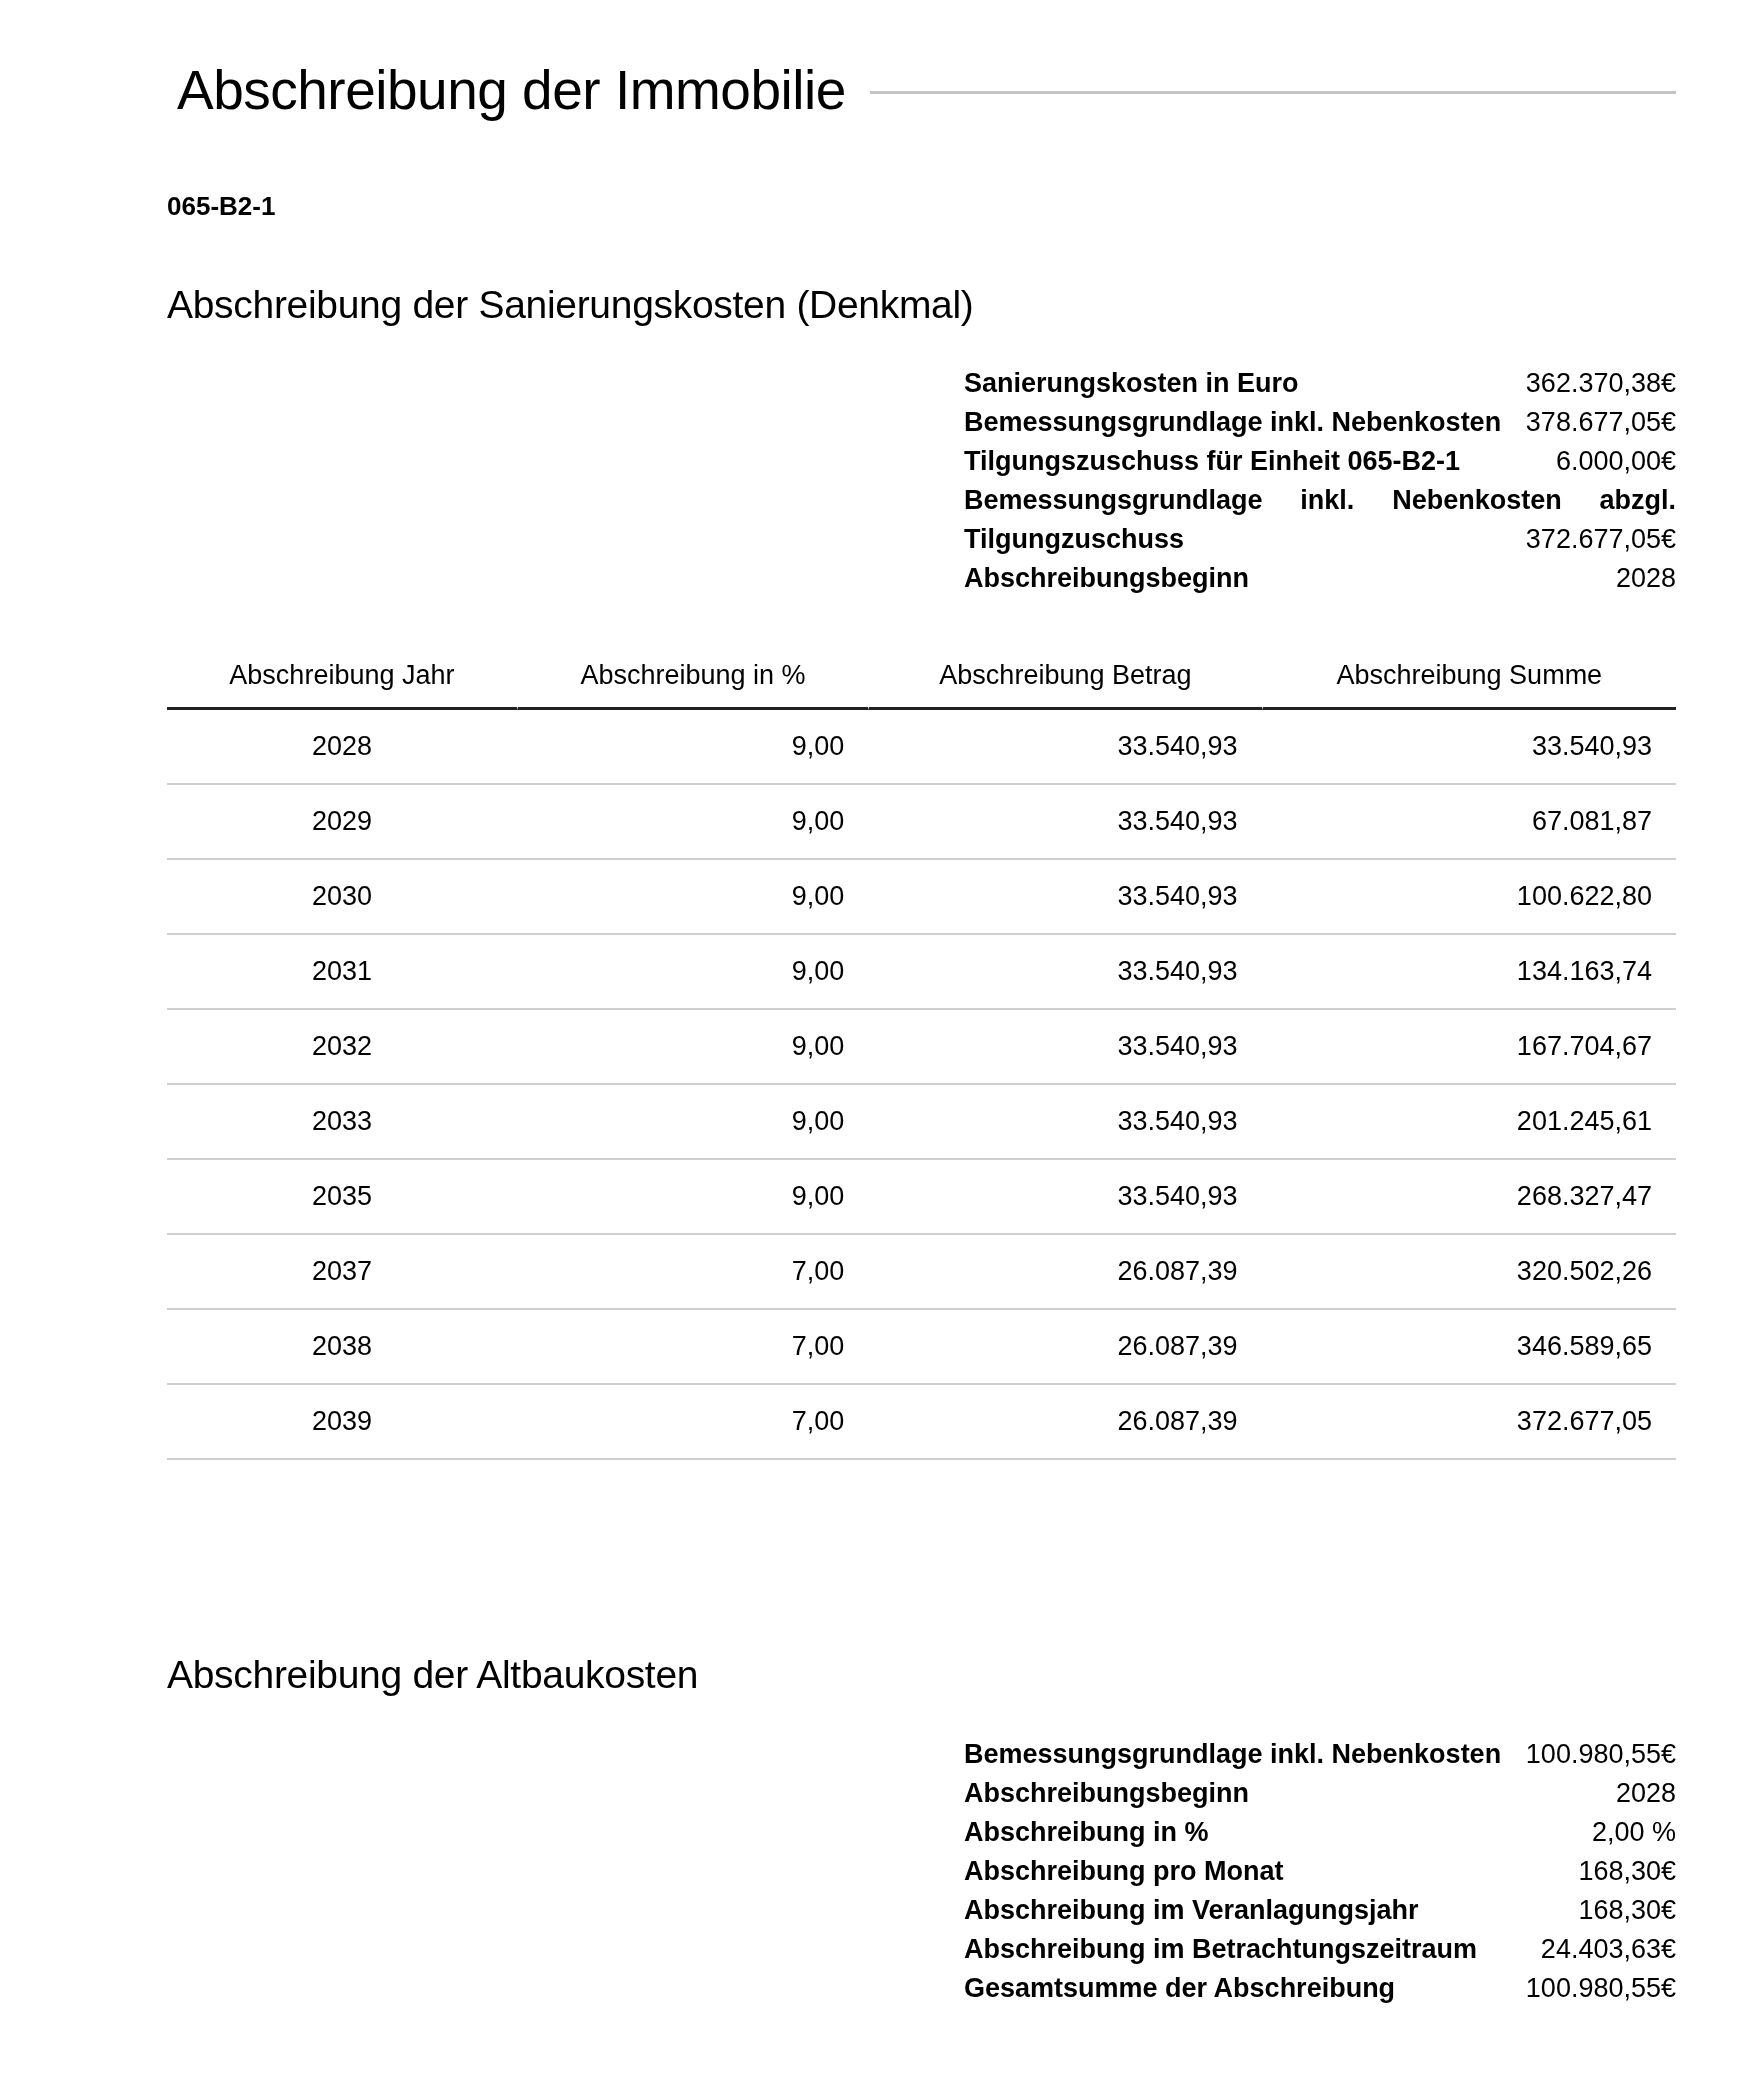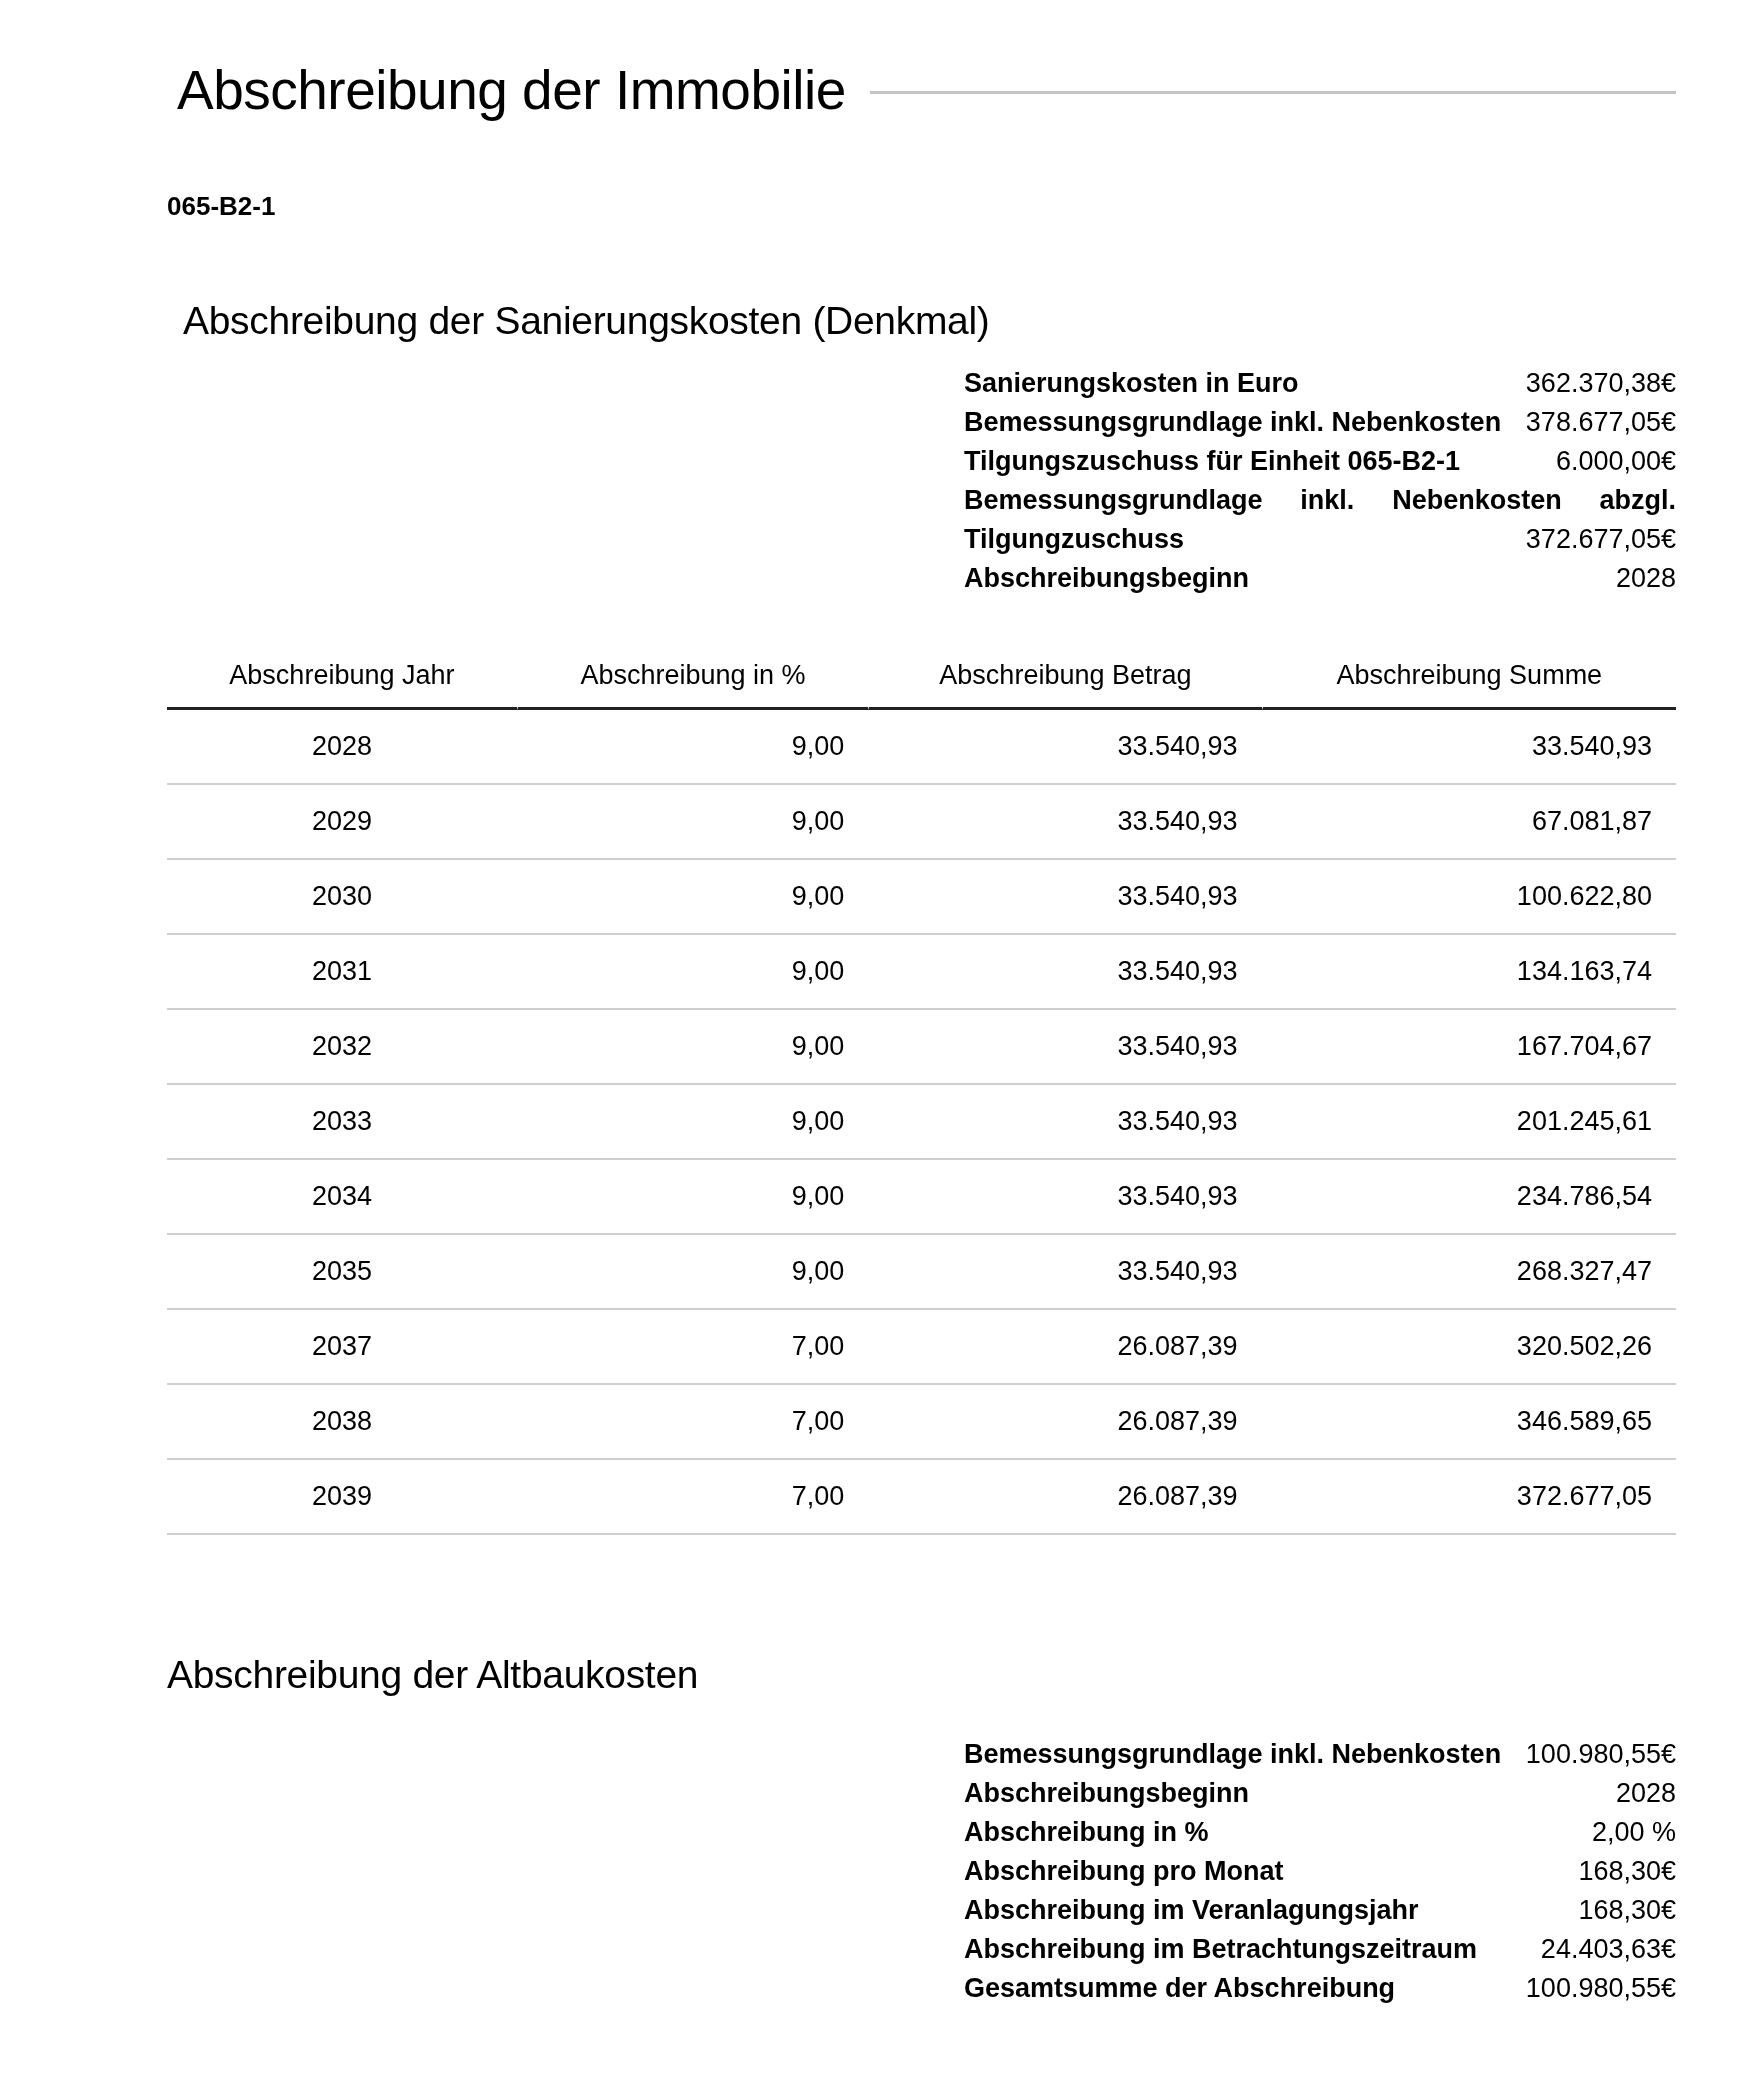--- a/index.html
+++ b/index.html
@@ -30,21 +30,21 @@
 
 <div class="page">
 
   <div class="title-row">
     <h1 class="title" style="margin:10px">Abschreibung der Immobilie</h1>
     <div class="title-rule"></div>
   </div>
 
   <div class="unit-id">065-B2-1</div>
 
-  <h2 class="section-title" style="margin:16px; top:283px;">Abschreibung der Sanierungskosten (Denkmal)</h2>
+  <h2 class="section-title" style="margin:0; top:283px;">Abschreibung der Sanierungskosten (Denkmal)</h2>
 
   <div class="kv" style="top:364px;">
     <div class="kv-row">
       <span class="k">Sanierungskosten in Euro</span>
       <span class="v">362.370,38€</span>
     </div>
     <div class="kv-row">
       <span class="k">Bemessungsgrundlage inkl. Nebenkosten</span>
       <span class="v">378.677,05€</span>
     </div>
@@ -105,26 +105,20 @@
           <td class="c-num">33.540,93</td>
           <td class="c-num">167.704,67</td>
         </tr>
         <tr>
           <td class="c-year">2033</td>
           <td class="c-num">9,00</td>
           <td class="c-num">33.540,93</td>
           <td class="c-num">201.245,61</td>
         </tr>
         <tr>
-          <td class="c-year">2034</td>
-          <td class="c-num">9,00</td>
-          <td class="c-num">33.540,93</td>
-          <td class="c-num">234.786,54</td>
-        </tr>
-        <tr>
           <td class="c-year">2035</td>
           <td class="c-num">9,00</td>
           <td class="c-num">33.540,93</td>
           <td class="c-num">268.327,47</td>
         </tr>
         <tr>
           <td class="c-year">2037</td>
           <td class="c-num">7,00</td>
           <td class="c-num">26.087,39</td>
           <td class="c-num">320.502,26</td>

